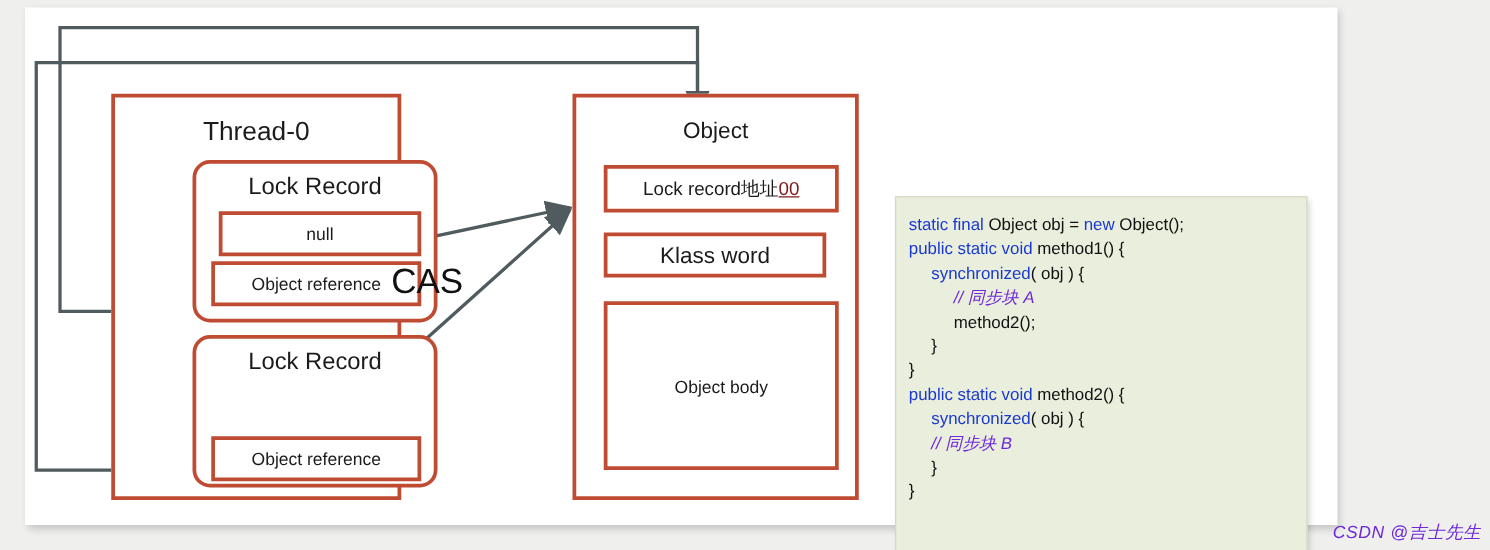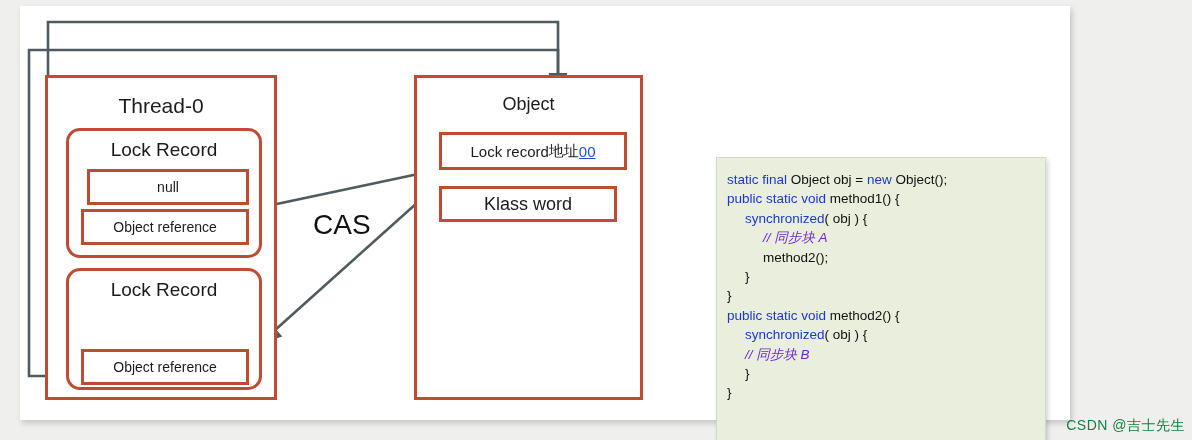--- a/index.html
+++ b/index.html
@@ -17,20 +17,21 @@
     background:#ffffff;
     box-shadow:2px 3px 6px rgba(0,0,0,.18);
   }
 
   
   .rbox{
     position:absolute;
     border:3px solid #BF4B33;
     background:#ffffff;
     box-sizing:border-box;
+    margin-left:44px;
   }
   .rbox.round{border-radius:14px;}
 
   .boxtitle{
     position:absolute;left:0;width:100%;
     text-align:center;color:#1b1b1b;
   }
 
   .cell{
     position:absolute;
@@ -50,21 +51,21 @@
   #lr2-box{left:18px;top:190px;width:196px;height:122px;}
   .lr-title{top:8px;font-size:19px;}
 
   .lr-cell-a{left:18px;top:38px;width:162px;height:36px;font-size:14px;}
   .lr-cell-b{left:12px;top:78px;width:168px;height:36px;font-size:14px;}
 
   #hash-cell{overflow:visible;}
   #hash-cell .inner{
     position:relative;left:-6px;font-size:16px;white-space:nowrap;
   }
-  .red{color:#1d4ed8;text-decoration:underline;}
+  .red{color:#7f1d1d;text-decoration:underline;}
 
   
   #object-box{left:414px;top:75px;width:229px;height:325px;}
   #object-title{top:16px;font-size:18px;}
 
   #obj-lockrec{left:22px;top:54px;width:188px;height:38px;font-size:15px;}
   #obj-klass{left:22px;top:108px;width:178px;height:36px;font-size:18px;}
   #obj-body{left:22px;top:163px;width:188px;height:135px;font-size:14px;}
 
   
@@ -88,22 +89,23 @@
     line-height:19.4px;
     color:#111;
     white-space:pre;
   }
   #code-panel .kw{color:#1b39cf;}
   #code-panel .cmt{color:#6d28d9;font-style:italic;}
 
   
   #watermark{
     position:absolute;right:7px;bottom:5px;
-    font-size:14px;color:#15803d;
+    font-size:14px;color:#6d28d9;
     letter-spacing:.5px;
+    font-style:italic;
   }
 </style>
 </head>
 <body>
 
 <div id="root">
 
   <div class="canvas"></div>
 
   <svg id="wires" viewBox="0 0 1192 440">
@@ -144,20 +146,21 @@
     <div class="boxtitle" id="object-title">Object</div>
 
     <div class="cell" id="obj-lockrec">
       <span>Lock record </span>
         <span>地址 </span>
         <span class="red">00</span>
     </div>
 
     <div class="cell" id="obj-klass">Klass word</div>
 
+    <div class="cell" id="obj-body">Object body</div>
   </div>
 
   <div id="cas-label">CAS</div>
 
   <div id="code-panel"><div style="padding-left: 0px;"><span class="kw">static final </span><span>Object obj = </span><span class="kw">new </span><span>Object();</span></div><div style="padding-left: 0px;"><span class="kw">public static void </span><span>method1() {</span></div><div style="padding-left: 18px;"><span class="kw">synchronized</span><span>( obj ) {</span></div><div style="padding-left: 36px;"><span class="cmt">// 同步块 A</span></div><div style="padding-left: 36px;"><span>method2();</span></div><div style="padding-left: 18px;"><span>}</span></div><div style="padding-left: 0px;"><span>}</span></div><div style="padding-left: 0px;"><span class="kw">public static void </span><span>method2() {</span></div><div style="padding-left: 18px;"><span class="kw">synchronized</span><span>( obj ) {</span></div><div style="padding-left: 18px;"><span class="cmt">// 同步块 B</span></div><div style="padding-left: 18px;"><span>}</span></div><div style="padding-left: 0px;"><span>}</span></div></div>
 
   <div id="watermark">CSDN @吉士先生</div>
 
 </div>
 

